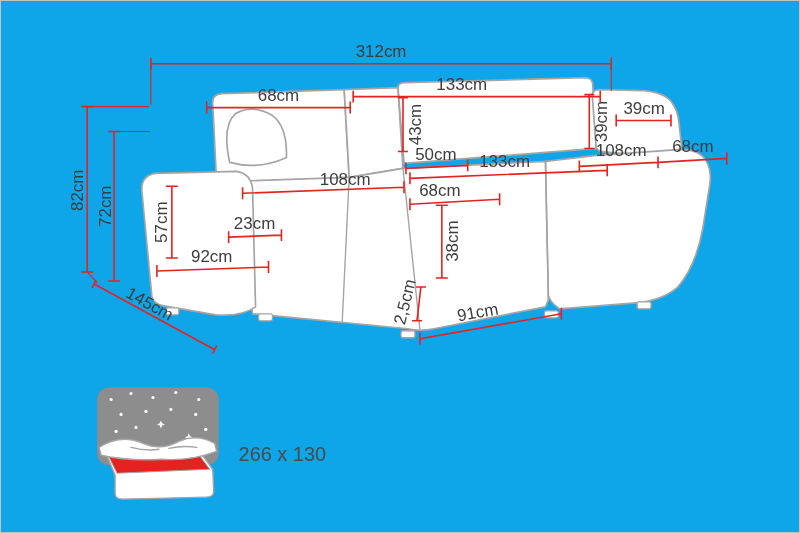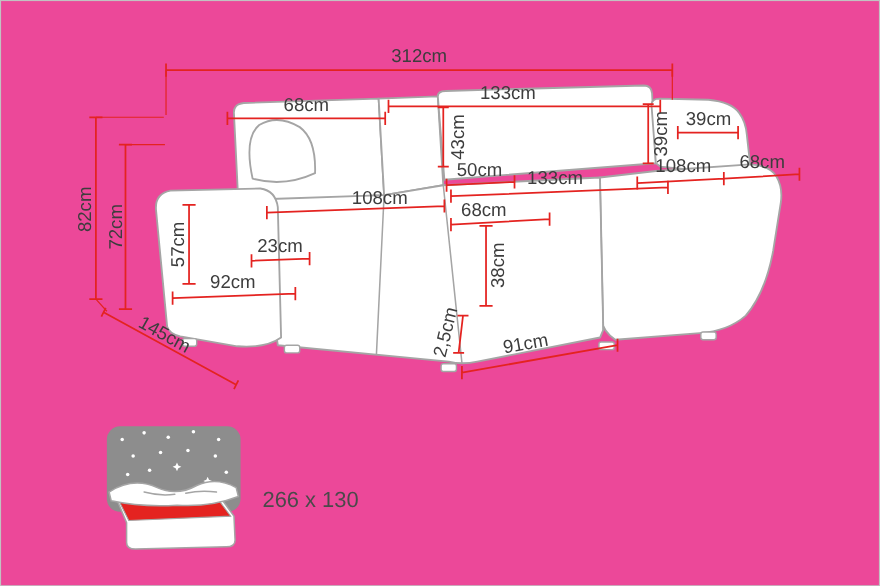--- a/index.html
+++ b/index.html
@@ -1,17 +1,17 @@
 <!DOCTYPE html>
 <html style="--dimension-red: #e42320; --outline-gray: #a5a5a5; --label-ink: #3d3d3d; --icon-gray: #8d8d8d;"><head>
 <meta charset="utf-8">
 <style>
   html,body{margin:0;padding:0}
   body{width:800px;height:533px;background:#fff;font-family:"Liberation Sans",sans-serif;overflow:hidden}
-  .frame{position:relative;width:798px;height:531px;border:1px solid #c2c2c2;background:#ec4899}
+  .frame{position:relative;width:798px;height:531px;border:1px solid #c2c2c2;background:#0ea5e9}
   svg{display:block;width:100%;height:100%}
   .dim-line{stroke:var(--dimension-red,#e42320);stroke-width:1.6;fill:none}
   .dim-ext{stroke:var(--dimension-red,#e42320);stroke-width:1.1;fill:none}
   .dim-label{fill:var(--label-ink,#3d3d3d);font-size:17px}
   .sofa{fill:#fff;stroke:var(--outline-gray,#a5a5a5);stroke-width:1.7;stroke-linejoin:round;stroke-linecap:round}
   .seam{fill:none;stroke:var(--outline-gray,#a5a5a5);stroke-width:1.4;stroke-linecap:round}
   .foot{fill:#fff;stroke:var(--outline-gray,#a5a5a5);stroke-width:1.3}
   .panel{fill:var(--icon-gray,#8d8d8d)}
   .star{fill:#fff}
   .blanket{fill:#fff;stroke:var(--outline-gray,#a5a5a5);stroke-width:1.4}

